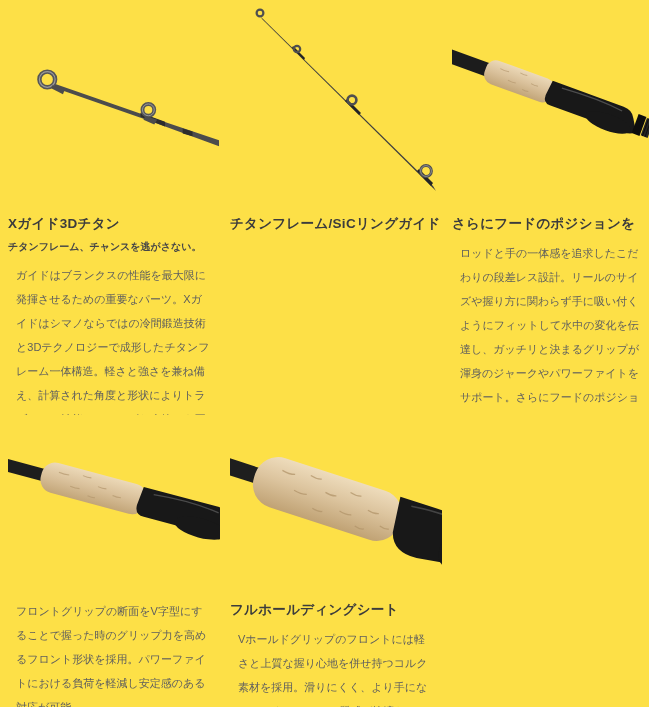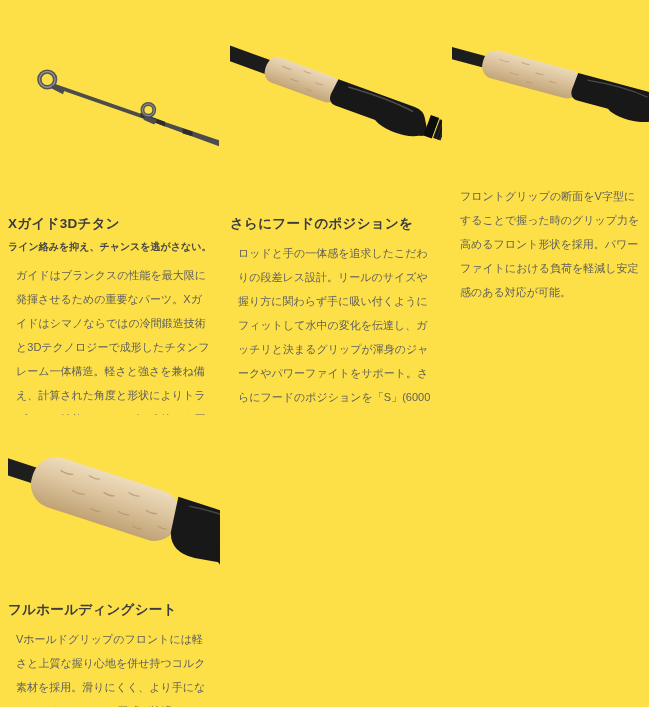--- a/index.html
+++ b/index.html
@@ -57,24 +57,40 @@
           <polygon points="178,129 188,132 188,137 178,134" fill="#2d2d2d"></polygon>
           <circle cx="40" cy="79" r="8" fill="none" stroke="#565656" stroke-width="4.5"></circle>
           <circle cx="40" cy="79" r="8" fill="none" stroke="#9a9a9a" stroke-width="1.2"></circle>
           <path d="M45,85 L58,89 L56,94 L44,88 Z" fill="#4c4c4c"></path>
           <circle cx="143" cy="110" r="6" fill="none" stroke="#565656" stroke-width="4"></circle>
           <circle cx="143" cy="110" r="6" fill="none" stroke="#9a9a9a" stroke-width="1"></circle>
           <path d="M140,116 L152,120 L149,125 L138,120 Z" fill="#4c4c4c"></path>
         </svg>
       </div>
       <h3 class="feature-title">Xガイド3Dチタン</h3>
-      <p class="feature-lead">ライン絡みを抑え、チャンスを逃がさない。</p>
+      <p class="feature-lead">チタンフレーム、チャンスを逃がさない。</p>
       <p class="feature-body">ガイドはブランクスの性能を最大限に発揮させるための重要なパーツ。Xガイドはシマノならではの冷間鍛造技術と3Dテクノロジーで成形したチタンフレーム一体構造。軽さと強さを兼ね備え、計算された角度と形状によりトラブルレス性能とスムーズな糸抜けを両立。また、より手になじみやすいコルクの質感が快適なキープジャークを強力に後押し、ブランクスの持ち味を余すことなく引き出します。</p>
     </div>
 
+    <div class="cell">
+      <div class="figure">
+        <svg viewBox="0 0 210 205">
+          <polygon points="30,17 202,186 205,191 31,19" fill="#3e3e3e"></polygon>
+          <polygon points="62,46 74,58 73,60 61,48" fill="#242424"></polygon>
+          <polygon points="116,99 130,113 128,115 114,101" fill="#242424"></polygon>
+          <polygon points="188,169 202,183 200,186 186,171" fill="#242424"></polygon>
+          <circle cx="29" cy="13" r="3.4" fill="none" stroke="#4f4f4f" stroke-width="2.2"></circle>
+          <circle cx="66" cy="49" r="3.2" fill="none" stroke="#4f4f4f" stroke-width="2.2"></circle>
+          <circle cx="121" cy="100" r="4.4" fill="none" stroke="#4f4f4f" stroke-width="2.6"></circle>
+          <circle cx="195" cy="171" r="5.4" fill="none" stroke="#4f4f4f" stroke-width="3"></circle>
+          <circle cx="195" cy="171" r="5.4" fill="none" stroke="#8e8e8e" stroke-width="1"></circle>
+        </svg>
+      </div>
+      <h3 class="feature-title">チタンフレーム/SiCリングガイド</h3>
+    </div>
 
     <div class="cell">
       <div class="figure">
         <svg viewBox="0 0 214 170">
           <defs>
             <linearGradient id="cg3" x1="0" y1="0" x2="0" y2="1">
               <stop offset="0" stop-color="#ecd9b8"></stop>
               <stop offset="0.5" stop-color="#d9c09a"></stop>
               <stop offset="1" stop-color="#c2a578"></stop>
             </linearGradient>

